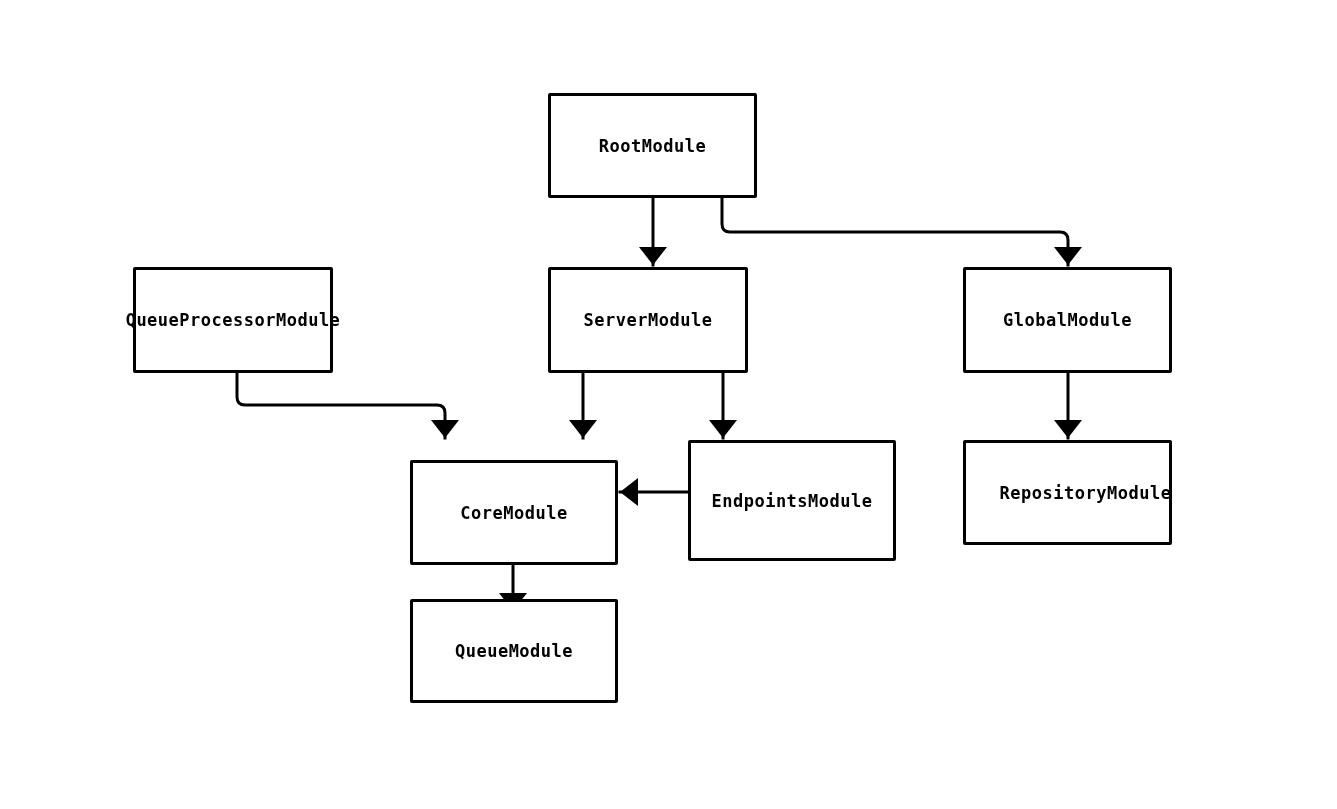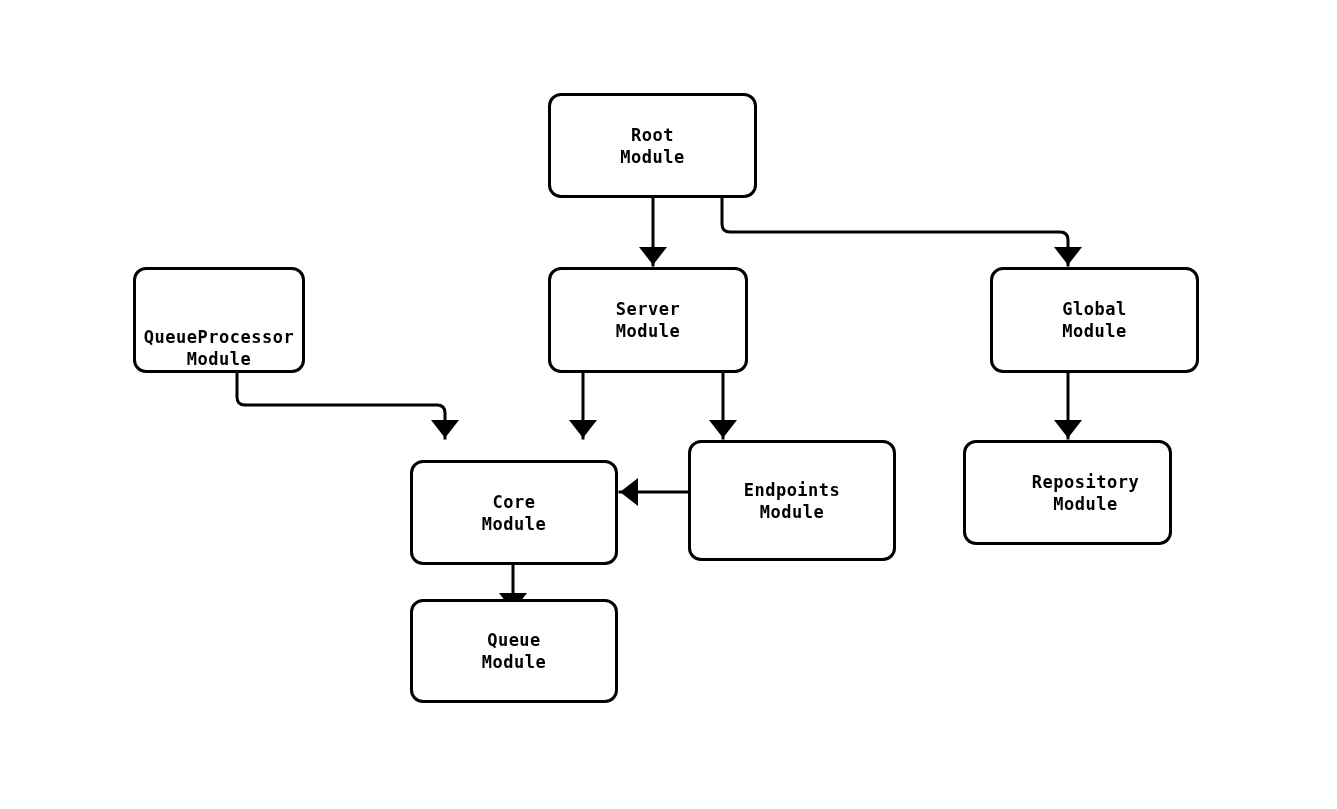--- a/index.html
+++ b/index.html
@@ -26,23 +26,22 @@
     fill: none;
     stroke: #000000;
     stroke-width: 3;
     stroke-linecap: square;
   }
   .node {
     position: absolute;
     box-sizing: border-box;
     background: #ffffff;
     border: 3px solid #000000;
-    border-radius: 13px;
+    border-radius: 2px;
     display: flex;
-    flex-direction: column;
     align-items: center;
     justify-content: center;
     text-align: center;
     font-weight: 700;
     font-size: 17px;
     line-height: 22px;
     color: #000000;
     letter-spacing: 0.5px;
   }
   .node span {
@@ -77,31 +76,31 @@
     <path class="edge" d="M688,492 L620,492" marker-end="url(#arrow)"></path>
 
     <path class="edge" d="M513,545 L513,611" marker-end="url(#arrow)"></path>
   </svg>
 
   <div class="node" style="left:548px; top:93px; width:209px; height:105px;">
     <span>Root</span>
     <span>Module</span>
   </div>
 
-  <div class="node" style="left:133px; top:267px; width:172px; height:106px;justify-content:flex-end;">
+  <div class="node" style="left:133px; top:267px; width:200px; height:106px;">
     <span>QueueProcessor</span>
     <span>Module</span>
   </div>
 
   <div class="node" style="left:548px; top:267px; width:200px; height:106px;">
     <span>Server</span>
     <span>Module</span>
   </div>
 
-  <div class="node" style="left:963px; top:267px; width:209px; height:106px;margin-left:27px;">
+  <div class="node" style="left:963px; top:267px; width:209px; height:106px;">
     <span>Global</span>
     <span>Module</span>
   </div>
 
   <div class="node" style="left:410px; top:460px; width:208px; height:105px;">
     <span>Core</span>
     <span>Module</span>
   </div>
 
   <div class="node" style="left:688px; top:440px; width:208px; height:121px;">

